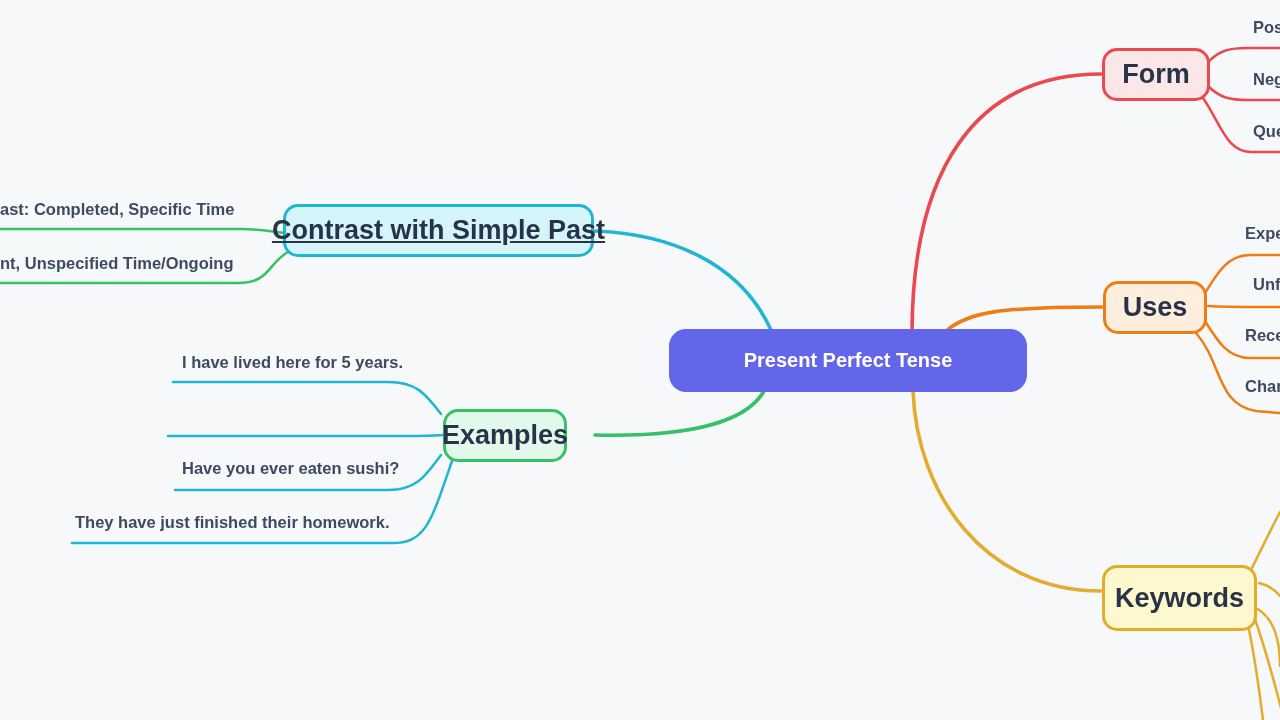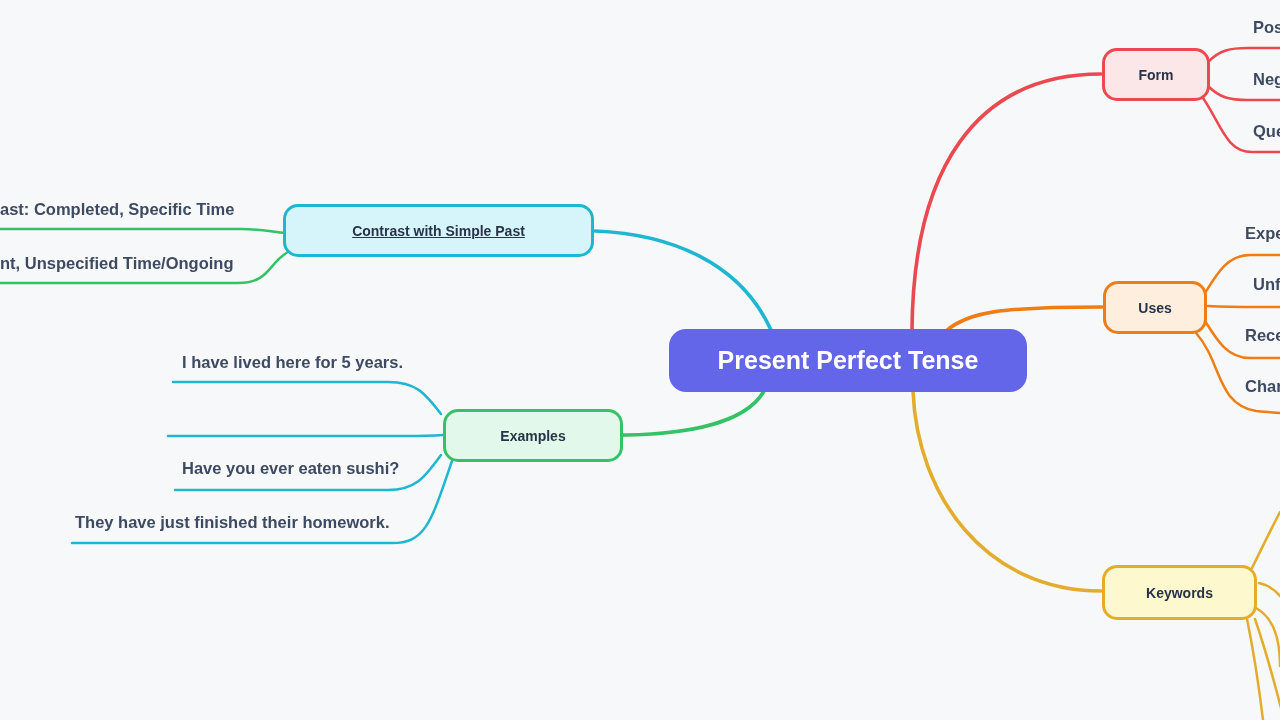--- a/index.html
+++ b/index.html
@@ -16,25 +16,25 @@
   .e-red{stroke:var(--c-red,#e9494f);}
   .e-orange{stroke:var(--c-orange,#ee7d15);}
   .e-gold{stroke:var(--c-gold,#e3ac2c);}
   .e-cyan{stroke:var(--c-cyan,#1fb6d1);}
   .e-green{stroke:var(--c-green,#35c266);}
 
   .node{
     position:absolute;display:flex;align-items:center;justify-content:center;
     font-weight:700;color:var(--c-label,#283349);white-space:nowrap;
     border-radius:15px;box-sizing:border-box;border:3px solid transparent;
-    font-size:14px;cursor:pointer;
+    font-size:27px;cursor:pointer;
   }
   .node-root{
     background:var(--c-purple,#6366e8);color:var(--c-purple-text,#ffffff);
-    font-size:25px;border:none;border-radius:17px;
+    font-size:20px;border:none;border-radius:17px;
   }
   .node-form{background:var(--c-red-fill,#fbe7e7);border-color:var(--c-red,#e9494f);}
   .node-uses{background:var(--c-orange-fill,#fdeedd);border-color:var(--c-orange,#ee7d15);}
   .node-keywords{background:var(--c-gold-fill,#fdf8cd);border-color:var(--c-gold,#e3ac2c);}
   .node-contrast{background:var(--c-cyan-fill,#d6f5fa);border-color:var(--c-cyan,#1fb6d1);text-decoration:underline;}
   .node-examples{background:var(--c-green-fill,#e2f8ea);border-color:var(--c-green,#35c266);}
 
   .leaf{
     position:absolute;font-size:16.5px;font-weight:700;
     color:var(--c-leaf,#3e4a61);white-space:nowrap;
@@ -83,29 +83,29 @@
   </div>
 
   <div class="node node-form" style="left:1102px;top:48px;width:108px;height:53px;">
     <span>Form</span>
   </div>
 
   <div class="node node-uses" style="left:1103px;top:281px;width:104px;height:53px;">
     <span>Uses</span>
   </div>
 
-  <div class="node node-keywords" style="left:1102px;top:565px;width:155px;height:55px;text-align:right;">
+  <div class="node node-keywords" style="left:1102px;top:565px;width:155px;height:66px;text-align:right;">
     <span>Keywords</span>
   </div>
 
   <div class="node node-contrast" style="left:283px;top:204px;width:311px;height:53px;">
     <span>Contrast with Simple Past</span>
   </div>
 
-  <div class="node node-examples" style="left:443px;top:409px;width:180px;height:53px;">
+  <div class="node node-examples" style="left:443px;top:409px;width:124px;height:53px;">
     <span>Examples</span>
   </div>
 
   <div class="leaf" style="left:1253px;top:27px;">Pos</div>
   <div class="leaf" style="left:1253px;top:79px;">Neg</div>
   <div class="leaf" style="left:1253px;top:131px;">Que</div>
 
   <div class="leaf" style="left:1245px;top:233px;">Expe</div>
   <div class="leaf" style="left:1245px;top:284px;margin-left:8px;">Unfi</div>
   <div class="leaf" style="left:1245px;top:335px;">Rece</div>

